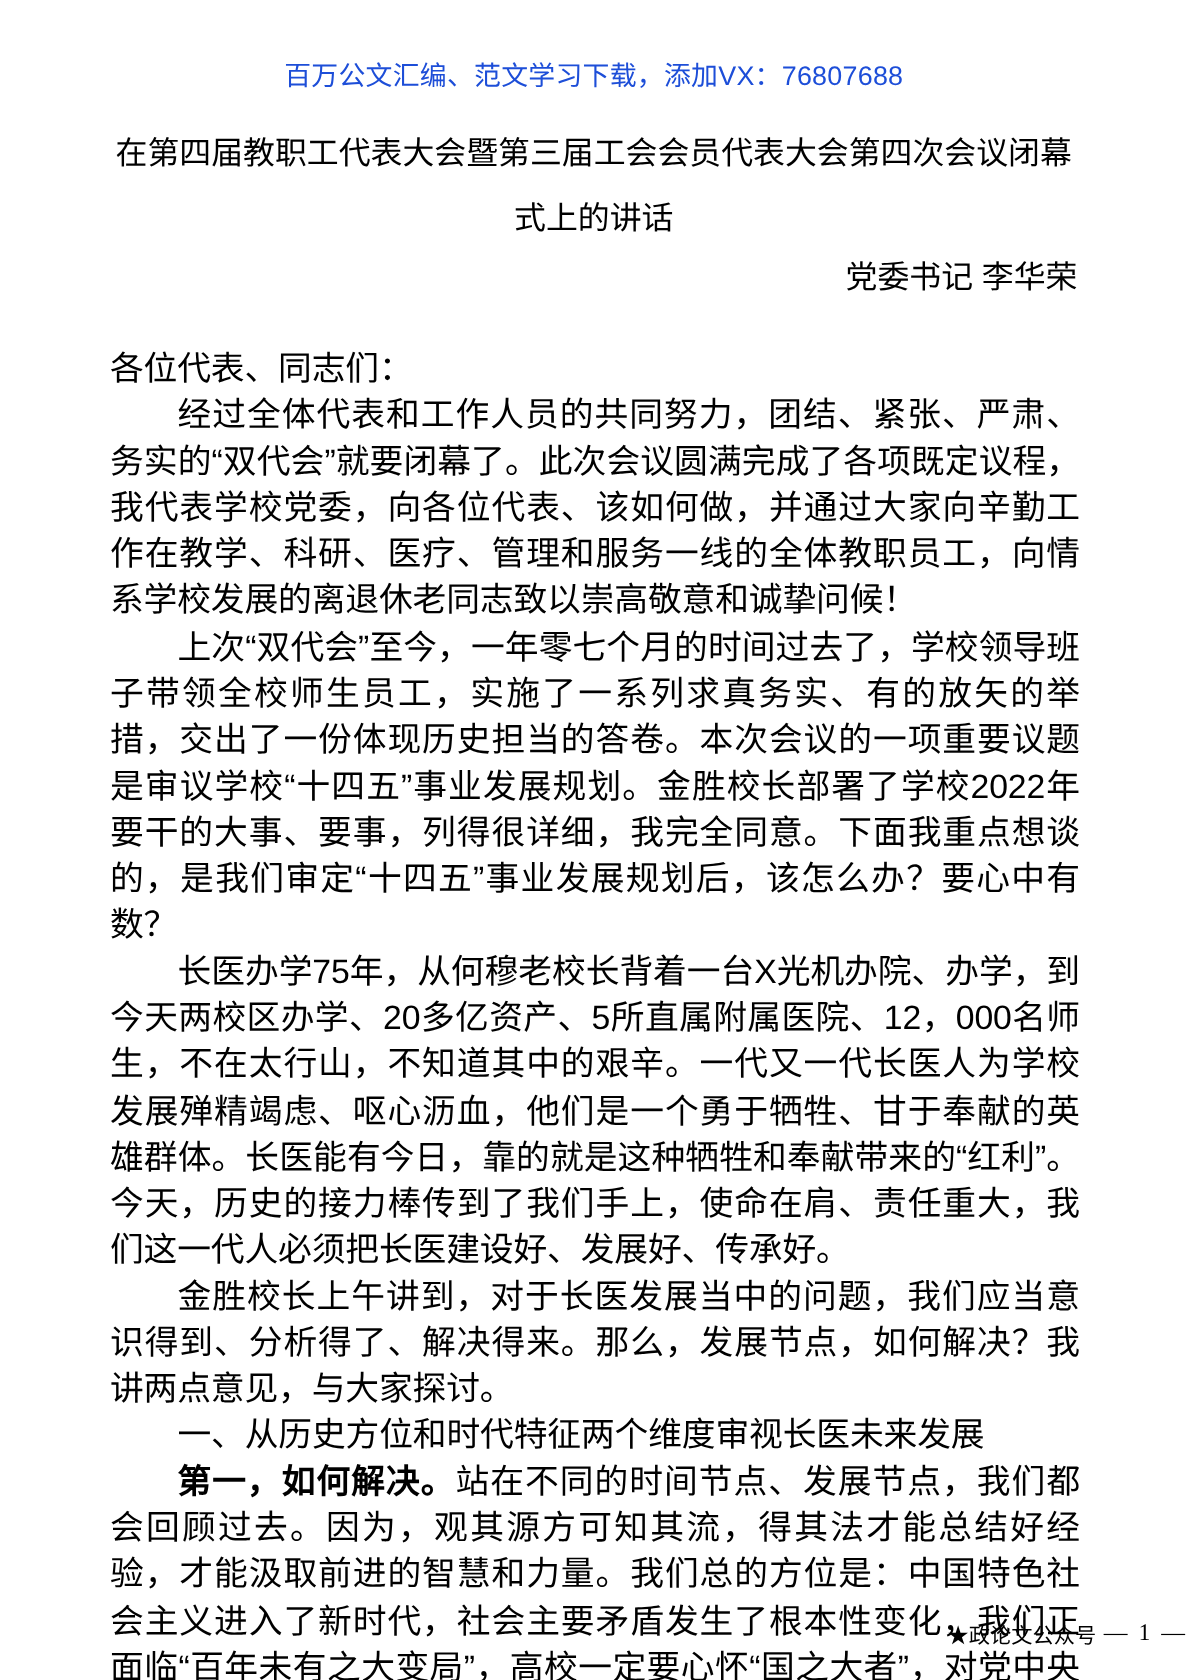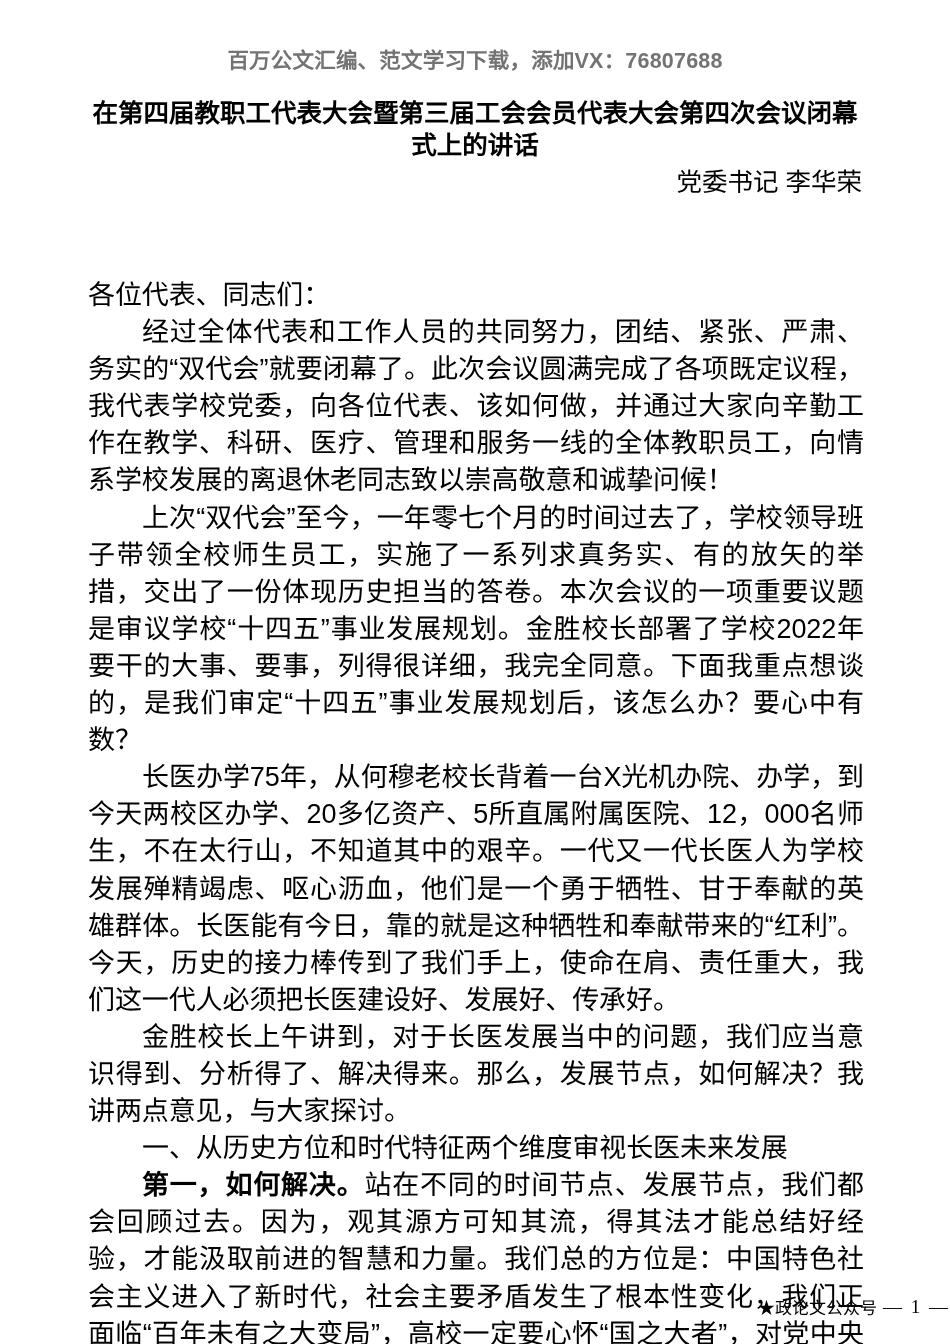--- a/index.html
+++ b/index.html
@@ -22,39 +22,39 @@
     box-sizing: border-box;
   }
 
   
   .promo-banner {
     position: absolute;
     left: 0;
     top: 43px;
     width: 950px;
     text-align: center;
-    color: #737373;
+    color: #1d4ed8;
     font-size: 21.5px;
     letter-spacing: 0.2px;
     white-space: nowrap;
-    font-weight: 700;
+    font-weight: 400;
   }
 
   
   .title-block {
     position: absolute;
     left: 88px;
     top: 97px;
     width: 774px;
     text-align: center;
   }
   .doc-title {
     font-size: 25.5px;
-    line-height: 32px;
-    font-weight: 700;
+    line-height: 52px;
+    font-weight: 400;
     letter-spacing: 0px;
   }
   .doc-byline {
     font-size: 25.5px;
     line-height: 38px;
     font-weight: 400;
     margin-top: 2px;
     text-align: right;
   }
   .doc-date {

